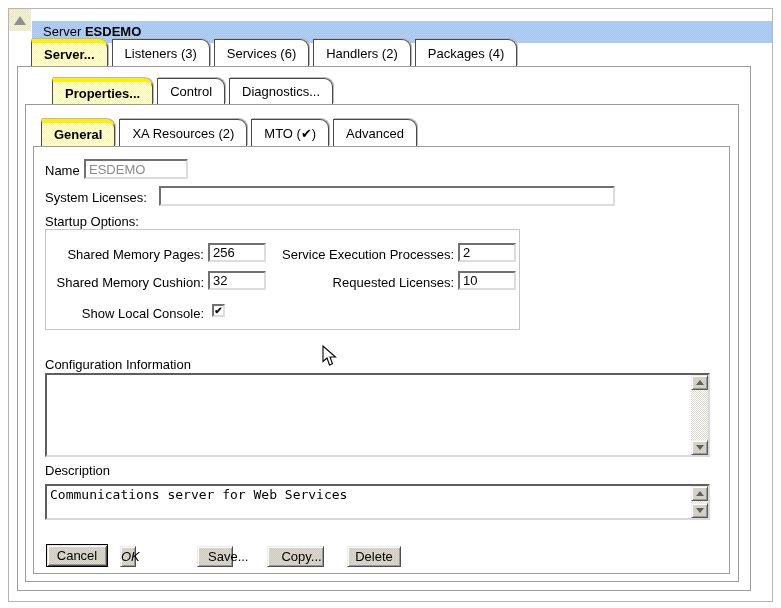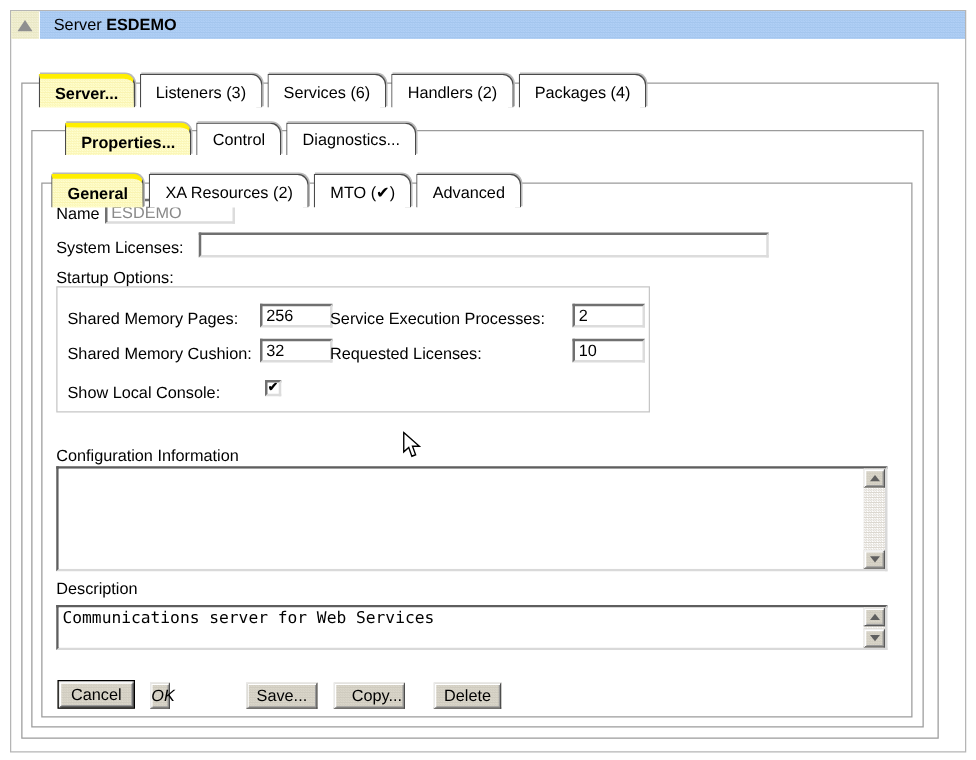--- a/index.html
+++ b/index.html
@@ -10,48 +10,48 @@
   .page { position: absolute; left: 8px; top: 8px; width: 765px; height: 594px;
     border: 1px solid #b5b5b5; background: #fff; }
 
   
   .icon-box { position:absolute; left:0; top:0; width:22px; height:22px;
     background-color:#f0eecf;
     background-image: conic-gradient(#f3f1d6 90deg, #e9e7c4 90deg 180deg, #f3f1d6 180deg 270deg, #e9e7c4 270deg);
     background-size:2px 2px; display:flex; align-items:center; justify-content:center; }
   .tri-hdr { width:0; height:0; border-left:6px solid transparent; border-right:6px solid transparent;
     border-bottom:9px solid #8f8f8f; }
-  .header-bar { position:absolute; left:23px; top:0; right:0; height:22px;
+  .header-bar { position:absolute; left:23px; top:12px; right:0; height:22px;
     background-color:#abcbf3;
     background-image: conic-gradient(#b3d1f7 90deg, #a4c6ee 90deg 180deg, #b3d1f7 180deg 270deg, #a4c6ee 270deg);
     background-size:2px 2px; line-height:22px; padding-left:11px; }
   .header-bar b { font-weight:bold; }
 
   
-  .tabrow { position:absolute; display:flex; align-items:stretch; z-index:3;margin-top:20px; }
+  .tabrow { position:absolute; display:flex; align-items:stretch; z-index:3; }
   .tab { background:#fff; border:1px solid #4a4a4a; border-bottom:none;
     border-radius:0 9px 0 0; padding:0 12px; margin-right:4px;
     display:flex; align-items:center; font-size:13px; white-space:nowrap;
     box-shadow: 1px -1px 0 #b9b9b9; cursor:default; }
   .tab.active { font-weight:bold; border-top:4px solid #ffef00;
     background-color:#ffffc6;
     background-image: conic-gradient(#ffffd2 90deg, #faf4b2 90deg 180deg, #ffffd2 180deg 270deg, #faf4b2 270deg);
     background-size:2px 2px; }
 
   .panel { position:absolute; border:1px solid #9b9b9b; background:#fff; }
 
   
   .sunken { border-style:solid; border-width:2px;
     border-color:#707070 #dcdcdc #dcdcdc #707070; background:#fff; }
   input.fld { font-family:"Liberation Sans",sans-serif; font-size:13px; padding:0 3px;
     outline:none; }
   .lbl { position:absolute; white-space:nowrap; }
 
   .groupbox { position:absolute; border:1px solid #c6c6c6; }
-  .rlabel { position:absolute; text-align:left; white-space:nowrap; }
+  .rlabel { position:absolute; text-align:right; white-space:nowrap; }
 
   .checkbox { position:absolute; width:13px; height:13px; background:#fff;
     border-style:solid; border-width:2px; border-color:#707070 #dcdcdc #dcdcdc #707070;
     font-size:10px; line-height:9px; font-weight:bold; text-align:center; color:#000; cursor:default; }
 
   .textwrap { position:absolute; border-style:solid; border-width:2px;
     border-color:#5e5e5e #d9d9d9 #d9d9d9 #5e5e5e; background:#fff; }
   .textwrap textarea { position:absolute; left:0; top:0; right:17px; bottom:0; width:calc(100% - 17px);
     height:100%; border:none; resize:none; overflow:hidden; outline:none;
     font-family:"DejaVu Sans Mono","Liberation Mono",monospace; font-size:13px; padding:1px 3px; }
@@ -177,21 +177,21 @@
             </div>
             <div class="strack strack2"></div>
             <div class="sbtn">
               <span class="tri-down"></span>
             </div>
           </div>
         </div>
 
         <button class="btn btn-default" style="left:12px; top:397px; width:62px;">Cancel</button>
         <button class="btn" style="left:86px; top:399px; width:16px;font-style:italic;">OK</button>
-        <button class="btn" style="left:163px; top:399px; width:57px;">Save...</button>
+        <button class="btn" style="left:163px; top:399px; width:36px;padding-left:10px;">Save...</button>
         <button class="btn" style="left:233px; top:399px; width:57px;padding-left:12px;">Copy...</button>
         <button class="btn" style="left:313px; top:399px; width:54px;">Delete</button>
 
       </div>
     </div>
   </div>
 </div>
 
 <svg class="cursor" style="left:322px; top:345px;" width="15" height="22" viewBox="0 0 15 22">
   <path d="M1 1 L1 16.5 L5 13 L7.5 20 L10.5 18.8 L8 12 L13.5 12 Z" fill="#ffffff" stroke="#000000" stroke-width="1.1"></path>

